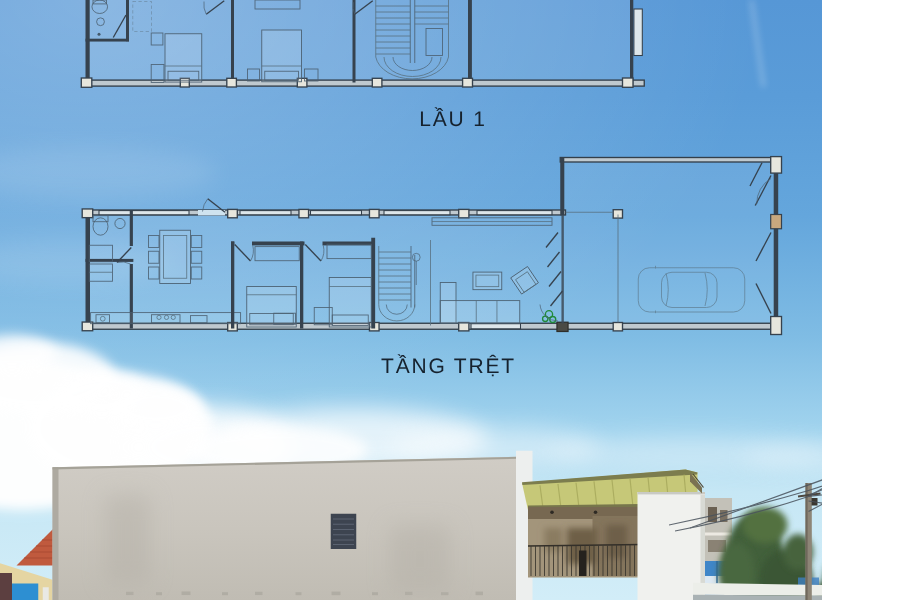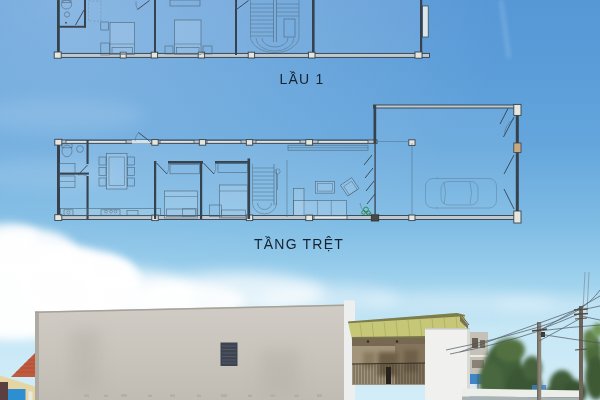--- a/index.html
+++ b/index.html
@@ -1,16 +1,16 @@
 <!DOCTYPE html>
 <html><head>
 <meta charset="utf-8">
 <style>
 html,body{margin:0;padding:0}
-.page{position:relative;width:600px;height:400px;overflow:hidden;font-family:"Liberation Sans",sans-serif}
+.page{position:relative;width:548px;height:400px;overflow:hidden;font-family:"Liberation Sans",sans-serif}
 svg{display:block}
 .w{fill:#36424e}
 .wl{fill:#bfc9cf;stroke:#333f4a;stroke-width:0.9}
 .col{fill:#e6e6dd;stroke:#36424e;stroke-width:0.9}
 .f{fill:none;stroke:#4b5f70;stroke-width:0.6;opacity:0.9}
 .fl{fill:rgba(232,241,247,0.15);stroke:#4b5f70;stroke-width:0.6;opacity:0.95}
 .thin{stroke:#57707f;stroke-width:0.55;fill:none;opacity:0.95}
 .door{stroke:#36424e;stroke-width:0.9;fill:none}
 .arc{stroke:#4c6375;stroke-width:0.6;fill:none;opacity:0.8}
 .win{fill:#dde6ea;stroke:#333f4a;stroke-width:0.7}

